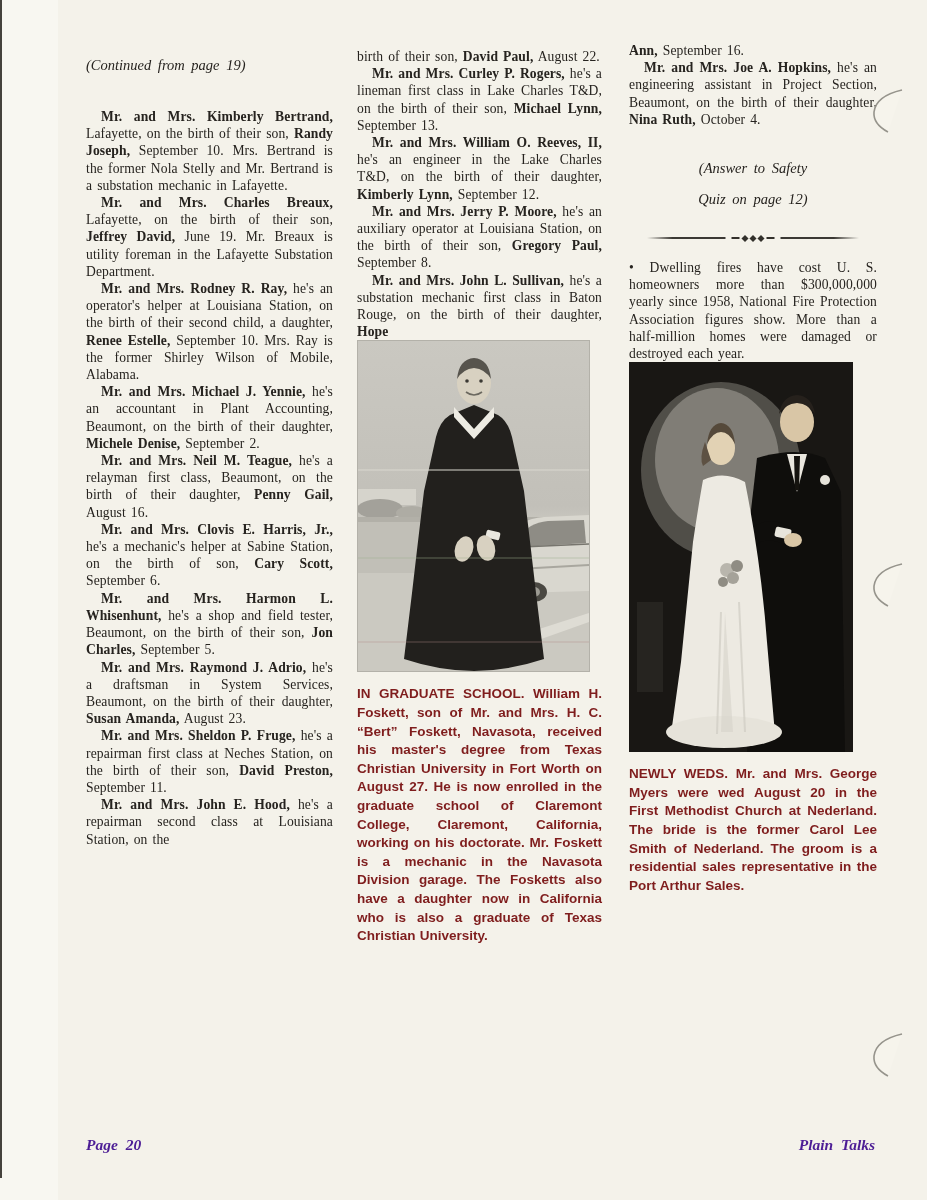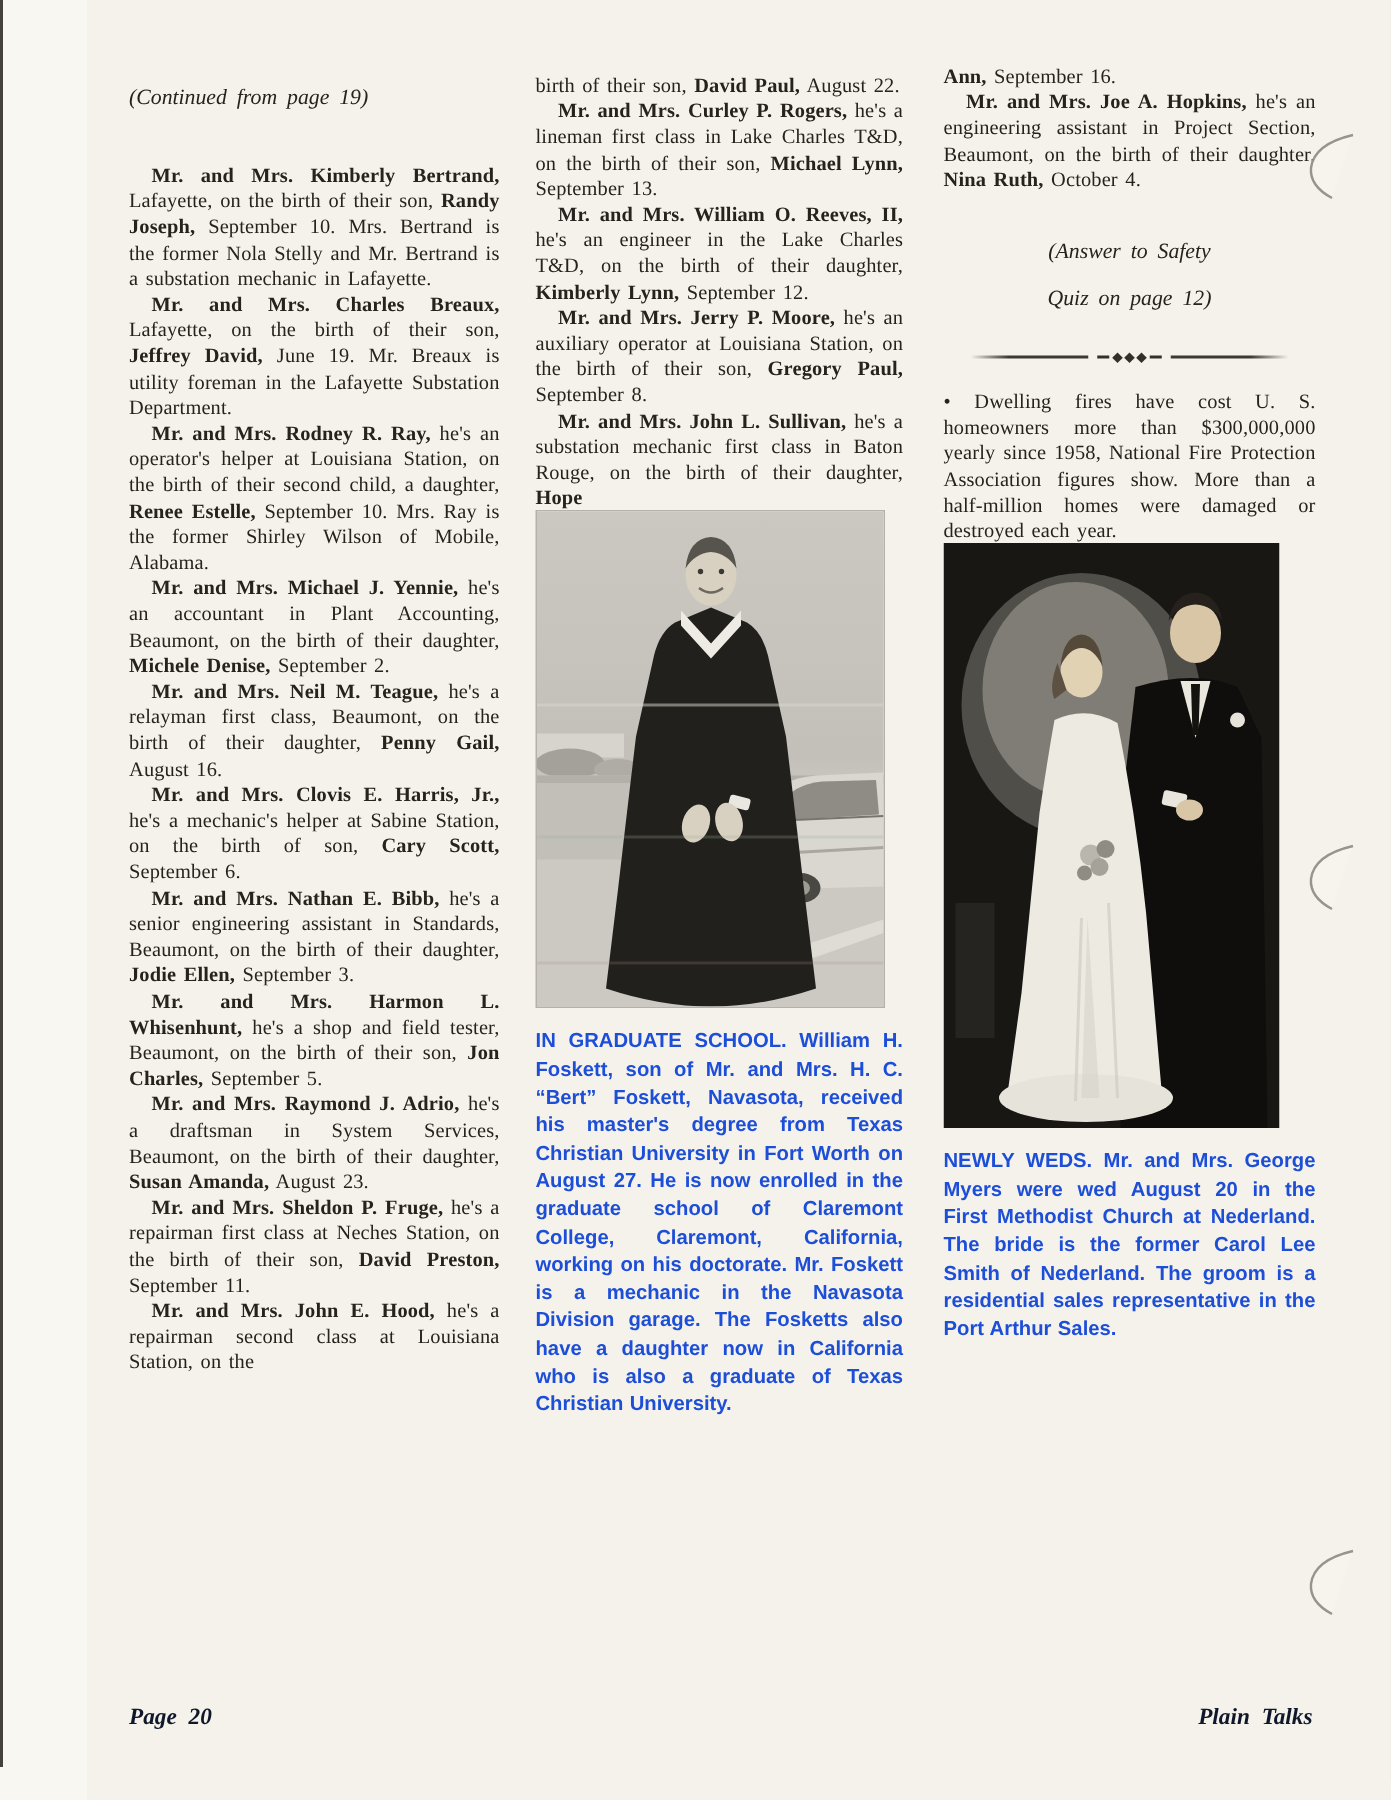--- a/index.html
+++ b/index.html
@@ -48,25 +48,25 @@
   .ornament .diamonds i{display:block;width:5px;height:5px;background:#32302b;transform:rotate(45deg);}
   .ornament .diamonds .tick{width:8px;height:2px;background:#32302b;transform:none;}
   figure.photo{margin:0;padding:0;}
   .photo-grad{margin-top:22px;}
   .photo-grad svg{display:block;width:231px;height:330px;border:1px solid #b3b1a9;}
   .photo-wed{margin-top:20px;}
   .photo-wed svg{display:block;width:224px;height:390px;}
   .caption{margin-top:13px;font-family:"Liberation Sans",sans-serif;}
   .caption .para{
     font-size:13.5px;line-height:18.6px;font-weight:bold;
-    text-indent:0;word-spacing:.5px;letter-spacing:0;color:#1d4ed8;
+    text-indent:0;word-spacing:.5px;letter-spacing:0;color:#7f1d1d;
   }
   .footer{
     position:absolute;top:1136px;font-weight:bold;font-style:italic;
-    font-size:15.5px;word-spacing:4px;color:#0f172a;
+    font-size:15.5px;word-spacing:4px;color:#4c1d95;
   }
   .footer-left{left:86px;}
   .footer-right{right:52px;}
   .hole{position:absolute;left:866px;width:38px;height:48px;}
   .hole svg{display:block;width:38px;height:48px;}
   .hole-1{top:86px;}.hole-2{top:560px;}.hole-3{top:1030px;}
 </style>
 </head>
 <body>
 
@@ -79,21 +79,20 @@
 
   <section class="col col-1">
     <div class="continued-note">(Continued from page 19)</div>
     <div>
         <p class="para"><span class="b">Mr. and Mrs. Kimberly Bertrand,</span><span> Lafayette, on the birth of their son, </span><span class="b">Randy Joseph,</span><span> September 10. Mrs. Bertrand is the former Nola Stelly and Mr. Bertrand is a substation mechanic in Lafayette.</span></p>
         <p class="para"><span class="b">Mr. and Mrs. Charles Breaux,</span><span> Lafayette, on the birth of their son, </span><span class="b">Jeffrey David,</span><span> June 19. Mr. Breaux is utility foreman in the Lafayette Substation Department.</span></p>
         <p class="para"><span class="b">Mr. and Mrs. Rodney R. Ray,</span><span> he's an operator's helper at Louisiana Station, on the birth of their second child, a daughter, </span><span class="b">Renee Estelle,</span><span> September 10. Mrs. Ray is the former Shirley Wilson of Mobile, Alabama.</span></p>
         <p class="para"><span class="b">Mr. and Mrs. Michael J. Yennie,</span><span> he's an accountant in Plant Accounting, Beaumont, on the birth of their daughter, </span><span class="b">Michele Denise,</span><span> September 2.</span></p>
         <p class="para"><span class="b">Mr. and Mrs. Neil M. Teague,</span><span> he's a relayman first class, Beaumont, on the birth of their daughter, </span><span class="b">Penny Gail,</span><span> August 16.</span></p>
         <p class="para"><span class="b">Mr. and Mrs. Clovis E. Harris, Jr.,</span><span> he's a mechanic's helper at Sabine Station, on the birth of son, </span><span class="b">Cary Scott,</span><span> September 6.</span></p>
-        <p class="para"><span class="b">Mr. and Mrs. Nathan E. Bibb,</span><span> he's a senior engineering assistant in Standards, Beaumont, on the birth of their daughter, </span><span class="b">Jodie Ellen,</span><span> September 3.</span></p>
         <p class="para"><span class="b">Mr. and Mrs. Harmon L. Whisenhunt,</span><span> he's a shop and field tester, Beaumont, on the birth of their son, </span><span class="b">Jon Charles,</span><span> September 5.</span></p>
         <p class="para"><span class="b">Mr. and Mrs. Raymond J. Adrio,</span><span> he's a draftsman in System Services, Beaumont, on the birth of their daughter, </span><span class="b">Susan Amanda,</span><span> August 23.</span></p>
         <p class="para"><span class="b">Mr. and Mrs. Sheldon P. Fruge,</span><span> he's a repairman first class at Neches Station, on the birth of their son, </span><span class="b">David Preston,</span><span> September 11.</span></p>
         <p class="para"><span class="b">Mr. and Mrs. John E. Hood,</span><span> he's a repairman second class at Louisiana Station, on the</span></p>
       </div>
   </section>
 
   <section class="col col-2">
     <div>
         <p class="para noindent"><span>birth of their son, </span><span class="b">David Paul,</span><span> August 22.</span></p>

